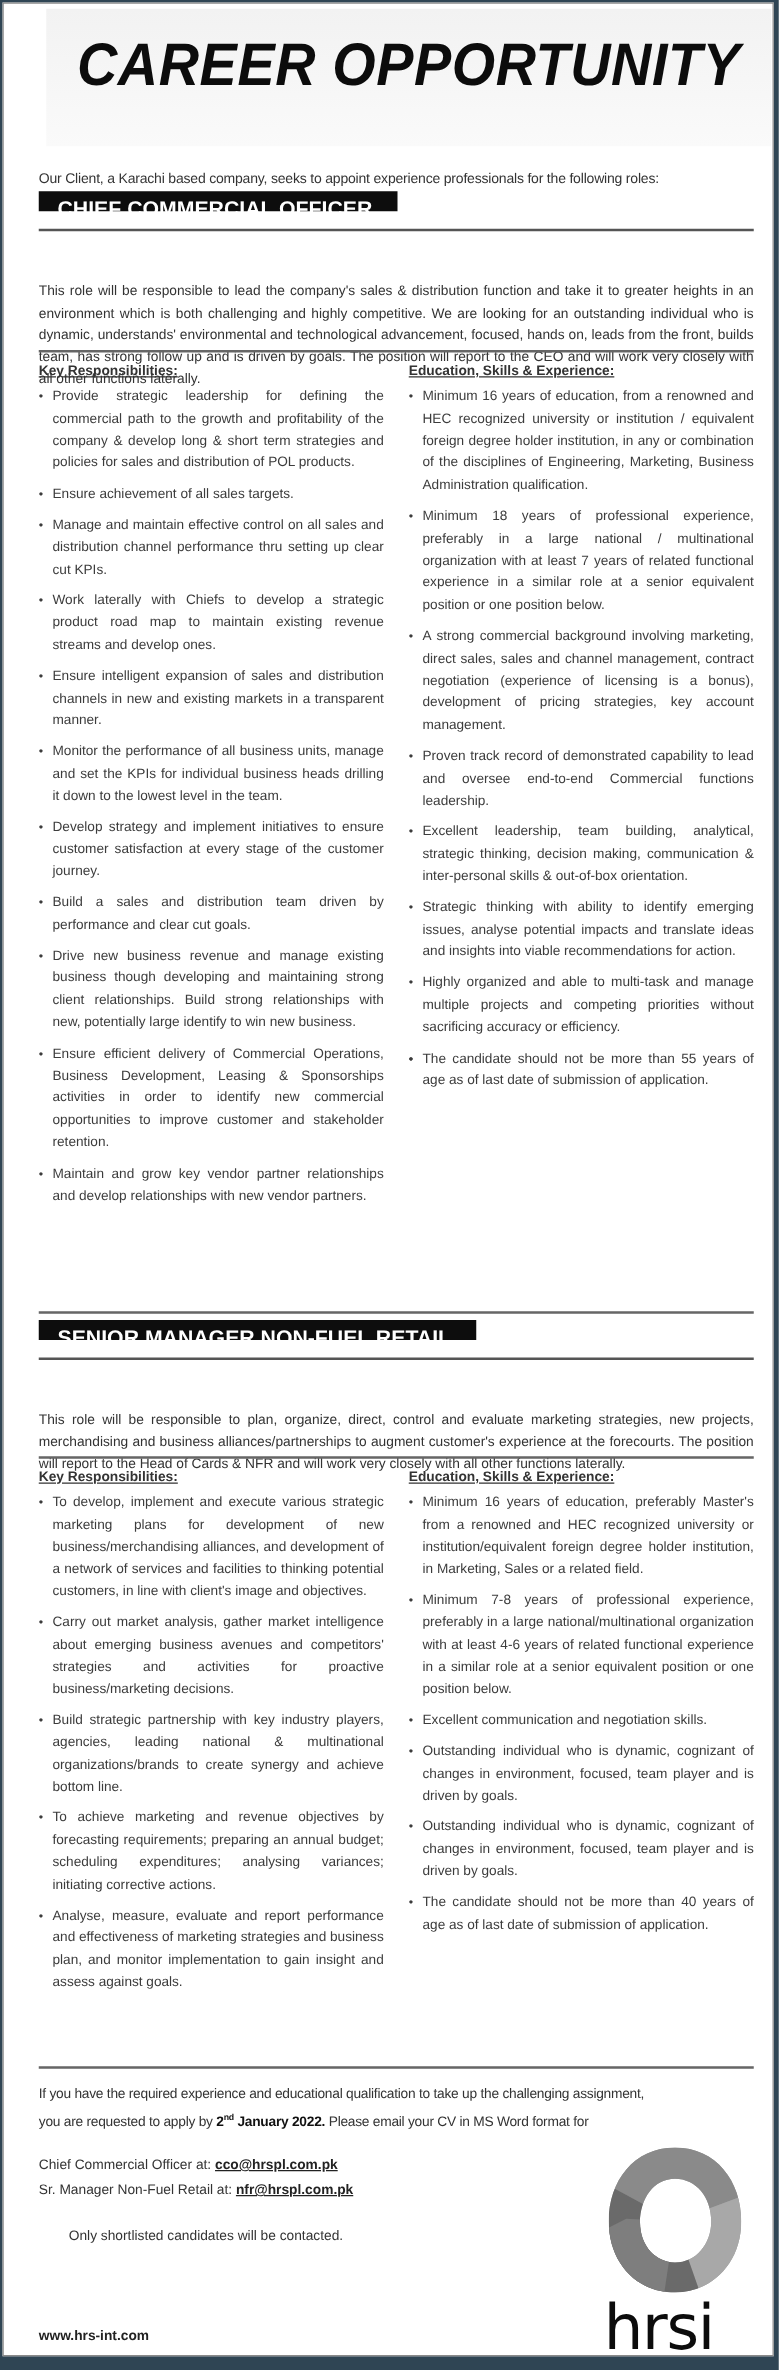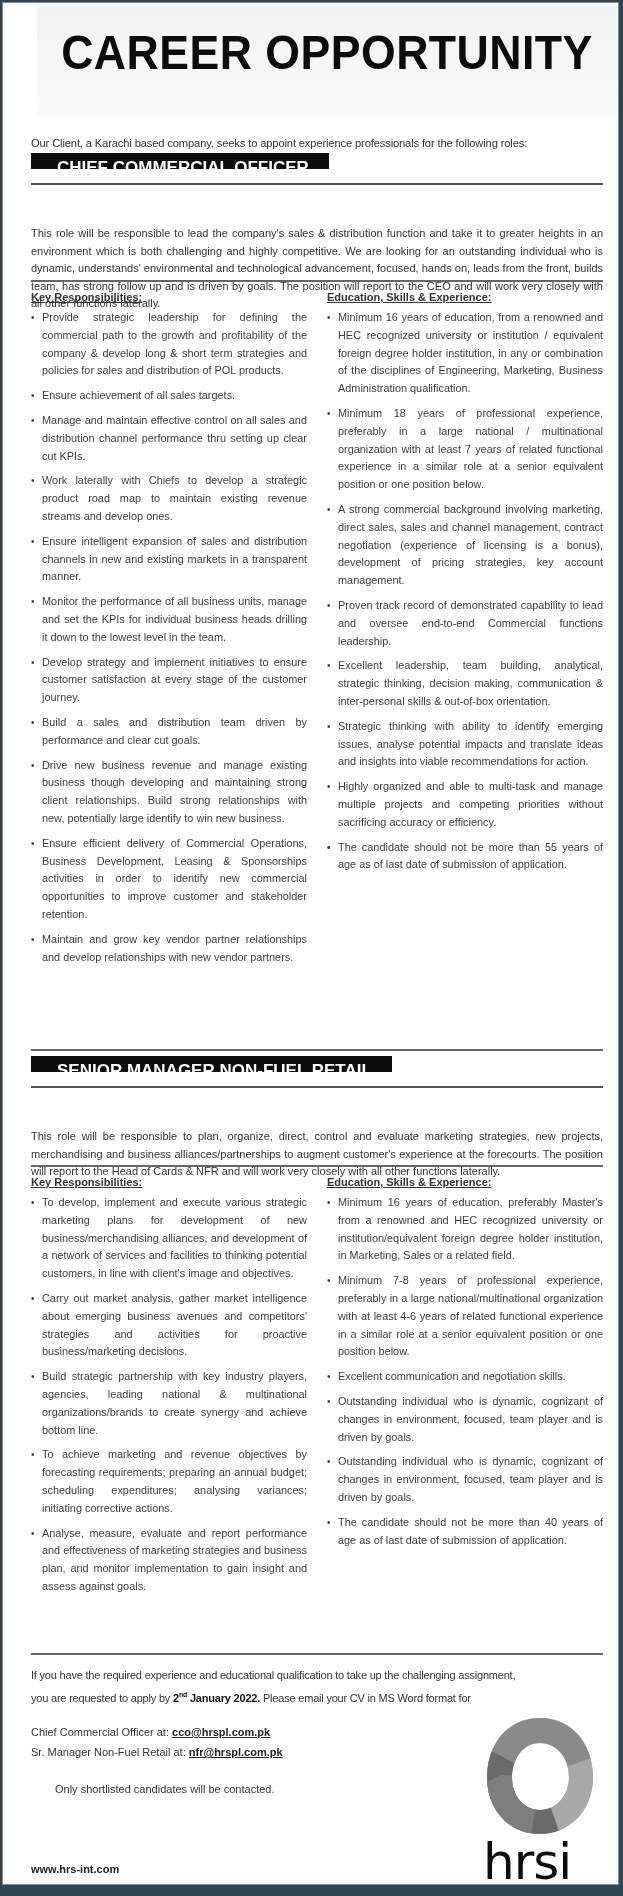--- a/index.html
+++ b/index.html
@@ -12,39 +12,40 @@
   .page {
     position: absolute; left: 2px; top: 2px;
     width: 617px; height: 1883px;
     background: #ffffff;
     border: 1px solid #8a8a8a;
     box-sizing: border-box;
   }
   .banner {
     position: absolute; left: 34px; top: 4px; width: 580px; height: 110px;
     background: linear-gradient(180deg, #f2f2f2 0%, #fafafa 100%);
+    font-style: italic;
   }
   .banner h1 {
     margin: 0; position: absolute; left: 0; right: 0; top: 18px;
     text-align: center; font-size: 48px; font-weight: bold; color: #0c0c0c;
     letter-spacing: 0.5px; font-family: "Liberation Sans", sans-serif;
     transform: scaleX(0.93);
   }
   .intro {
     position: absolute; left: 28px; top: 134px; width: 575px;
     font-size: 11.2px; color: #333; white-space: nowrap; letter-spacing: -0.15px;
   }
   .role-head {
     position: absolute; left: 28px; width: 572px; height: 30px;
     border-bottom: 2px solid #555;
   }
   .role-head .tag {
     position: absolute; left: 0; top: 0; height: 16px;
     background: #0d0d0d; color: #fff; font-weight: bold; font-size: 17px;
-    line-height: 30px; padding: 0 20px 0 26px; white-space: nowrap;
+    line-height: 30px; padding: 0 20px 0 15px; white-space: nowrap;
   }
   .desc {
     position: absolute; left: 28px; width: 572px;
     font-size: 11px; line-height: 17.6px; text-align: justify; color: #333; margin-top: 36px;
   }
   .rule {
     position: absolute; left: 28px; width: 572px; height: 0;
     border-top: 2px solid #666;
   }
   .col {

